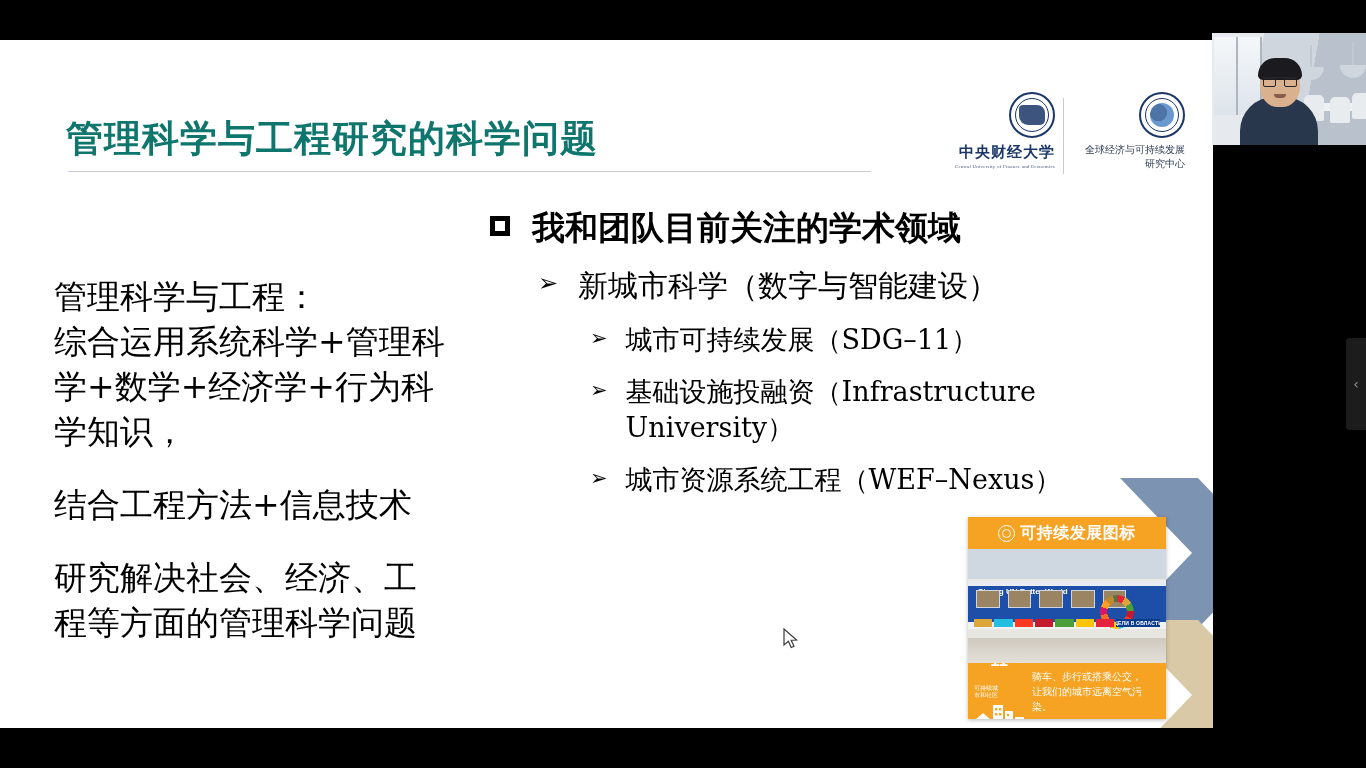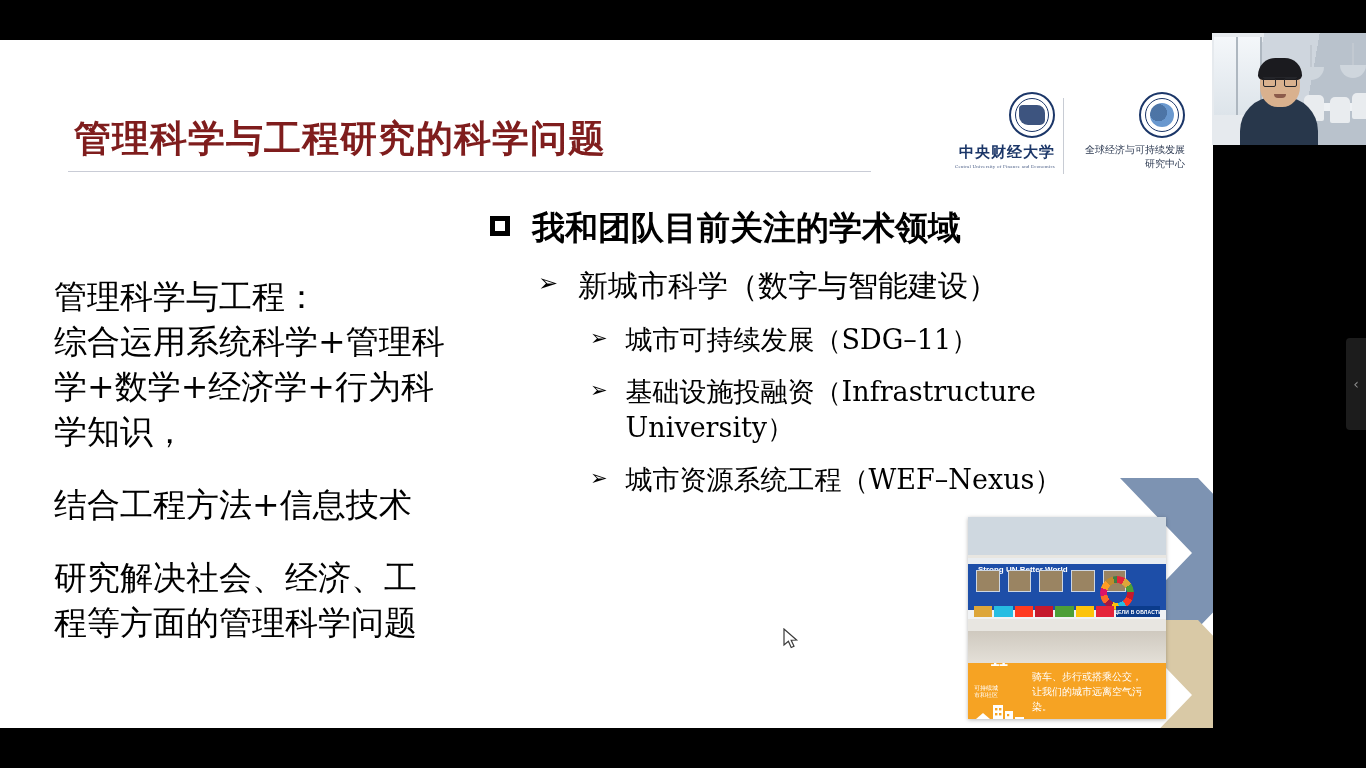--- a/index.html
+++ b/index.html
@@ -25,27 +25,27 @@
     top: 40px;
     width: 1213px;
     height: 688px;
     background: #ffffff;
     overflow: hidden;
   }
 
   
   .slide-title {
     position: absolute;
-    left: 74px;
+    left: 66px;
     top: 74px;
     font-family: Liberation Mono, monospace;
     font-weight: bold;
     font-size: 37px;
     letter-spacing: 1px;
-    color: #7f1d1d;
+    color: #0f766e;
     white-space: nowrap;
   }
   .title-rule {
     position: absolute;
     left: 68px;
     top: 131px;
     width: 803px;
     height: 1px;
     background: #c9ccd6;
   }
@@ -564,20 +564,24 @@
       <div class="bullet-l3">
         <span class="arrow-bullet">➢</span>
         <span>城市资源系统工程（WEF–Nexus）</span>
       </div>
     </div>
 
     <div class="chev" id="chev-blue"></div>
     <div class="chev" id="chev-tan"></div>
 
     <div id="sdg-poster">
+      <div class="sdg-head">
+        <span class="un-emblem"></span>
+        <span class="sdg-head-text">可持续发展图标</span>
+      </div>
 
       <div class="sdg-photo">
         <div class="train-body">
           <div class="train-label">Strong UN.Better World</div>
           <div class="train-win" style="left:4%"></div>
           <div class="train-win" style="left:20%"></div>
           <div class="train-win" style="left:36%"></div>
           <div class="train-win" style="left:52%"></div>
           <div class="train-win" style="left:68%"></div>
           <div class="sdg-wheel"></div>

